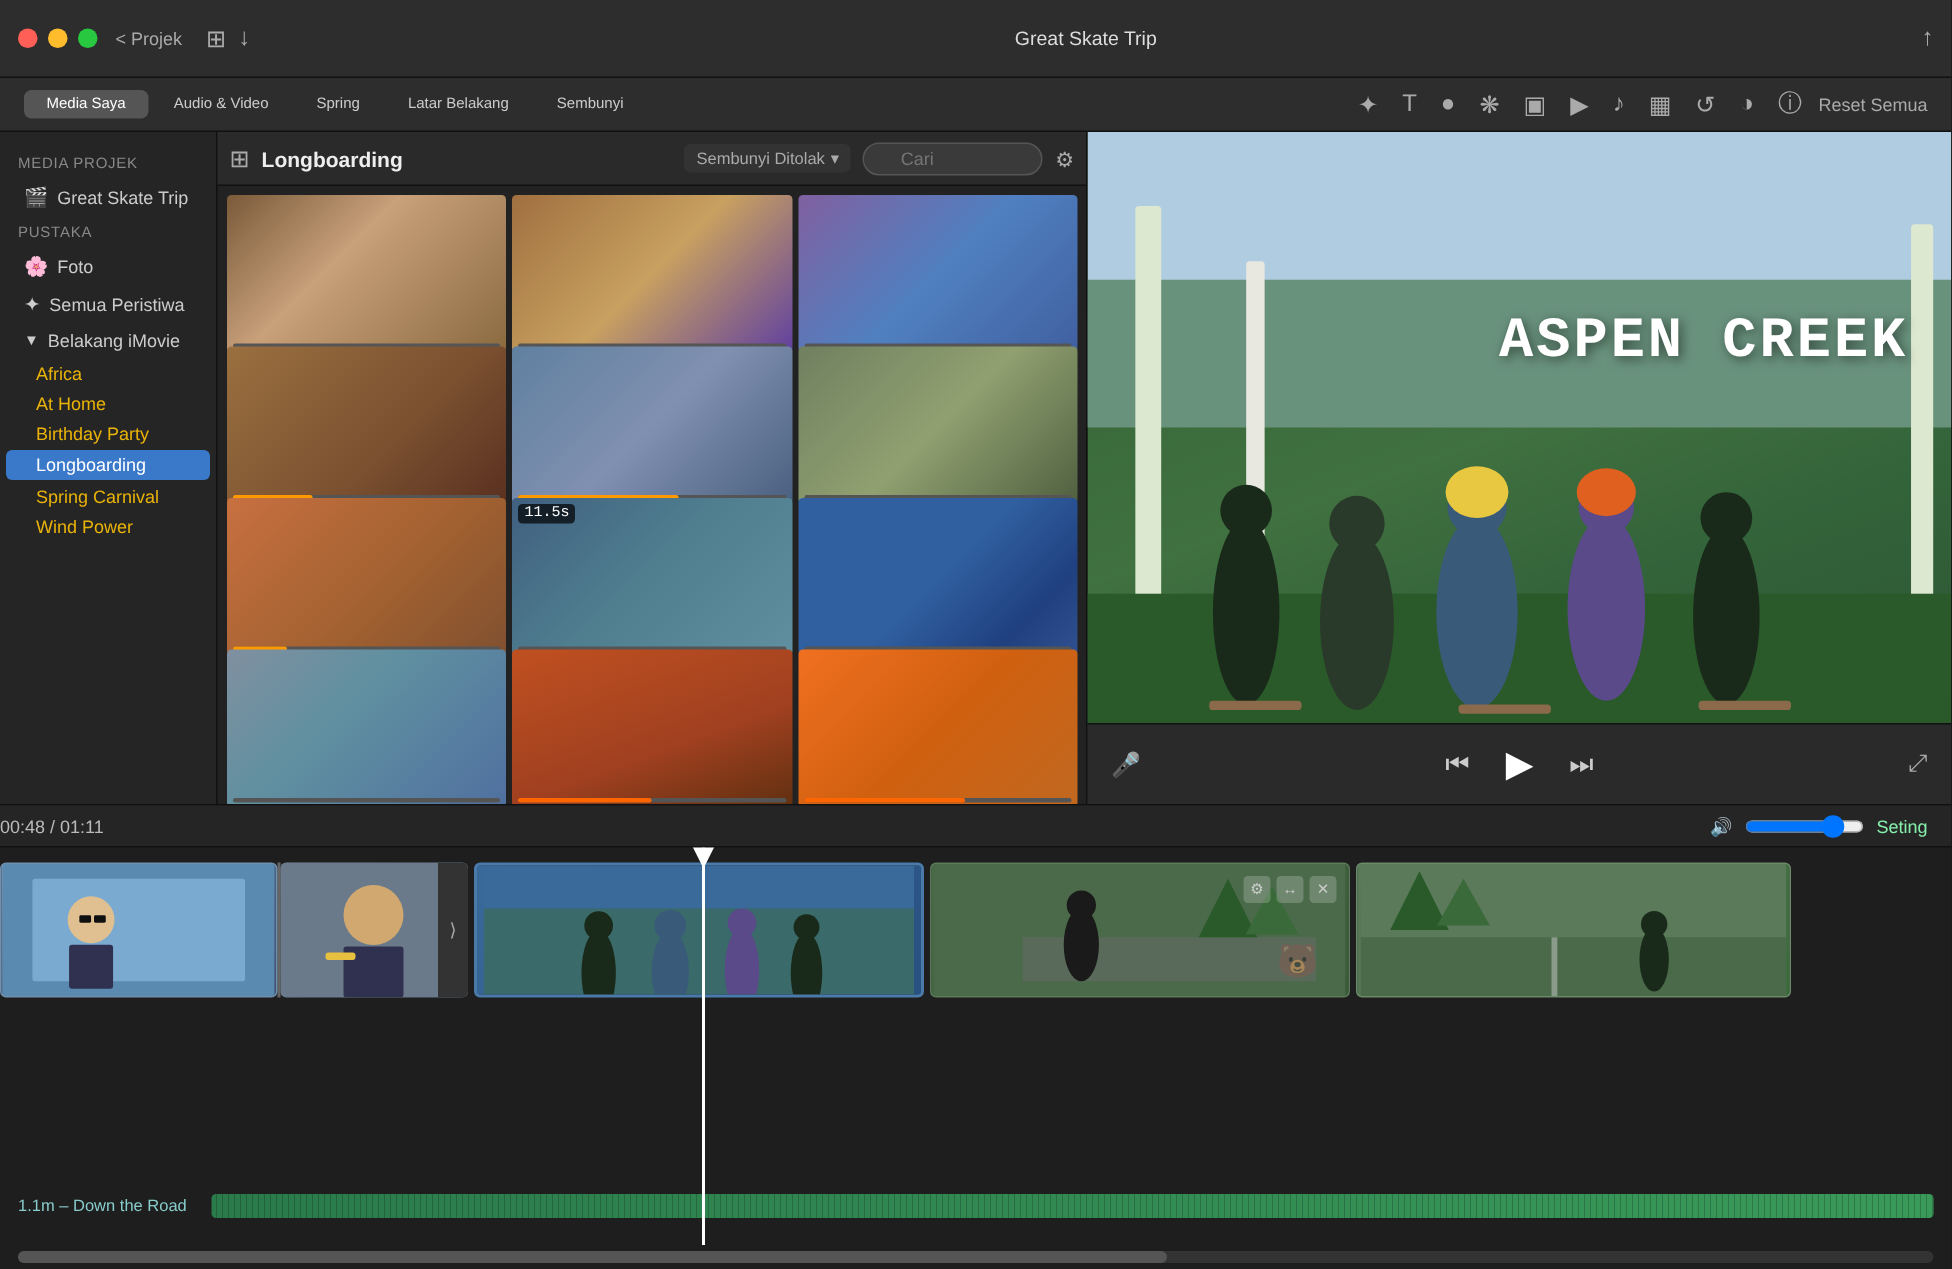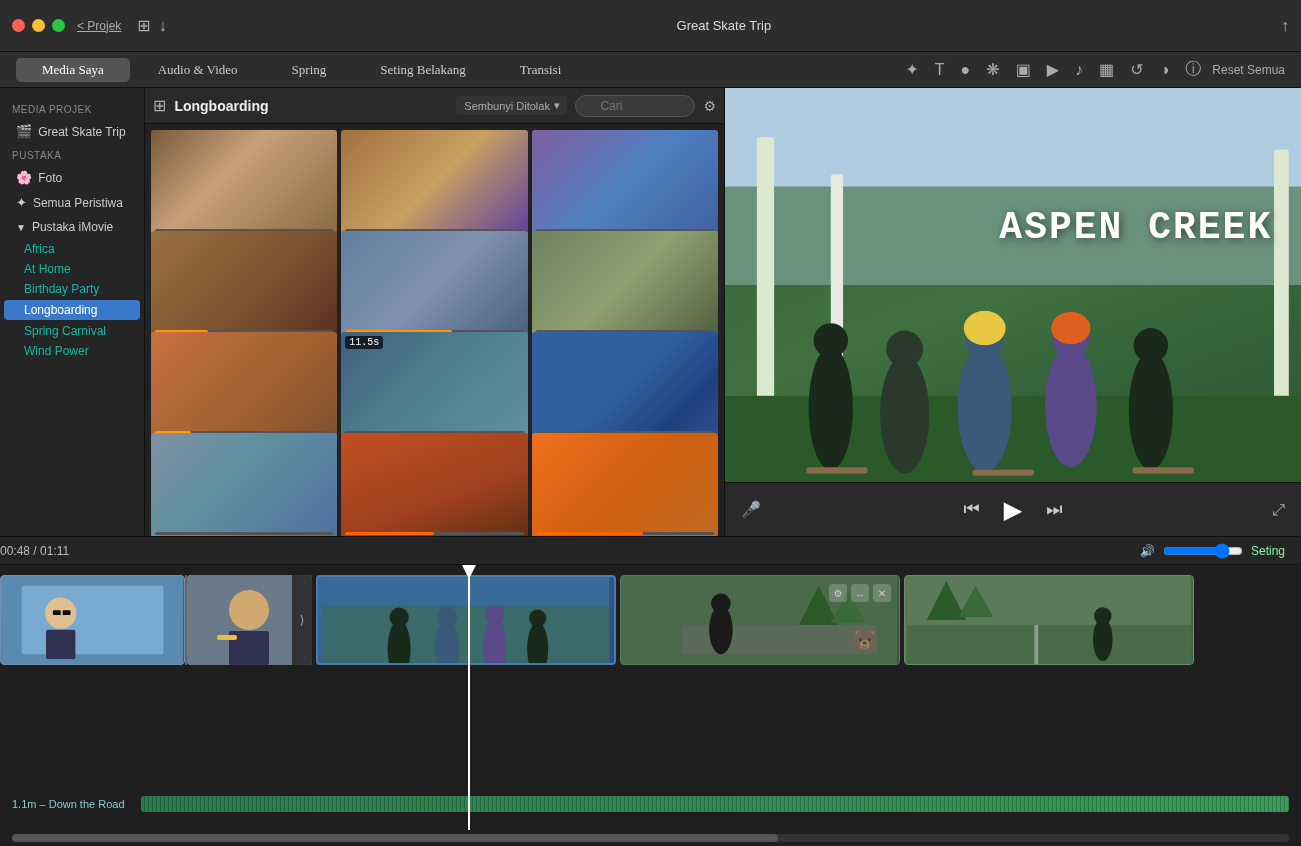--- a/index.html
+++ b/index.html
@@ -39,21 +39,20 @@
     .back-btn {
       background: none;
       border: none;
       color: #aaa;
       font-size: 12px;
       cursor: pointer;
       display: flex;
       align-items: flex-start;
       gap: 3px;
       margin-right: 16px;
-      text-decoration: underline;
     }
     .window-title {
       flex: 1;
       text-align: center;
       font-size: 13px;
       font-weight: 500;
       color: #ddd;
     }
     .titlebar-right {
       display: flex;
@@ -81,25 +80,24 @@
       justify-content: space-between;
     }
     .toolbar-left {
       display: flex;
       gap: 2px;
     }
     .tab-btn {
       background: none;
       border: none;
       color: #ccc;
-      padding: 4px 26px;
-      font-size: 13px;
+      padding: 4px 15px;
+      font-size: 10px;
       cursor: pointer;
       border-radius: 5px;
-      font-family: Liberation Serif, serif;
     }
     .tab-btn.active {
       background: #555;
       color: #fff;
     }
     .toolbar-right {
       display: flex;
       gap: 6px;
       align-items: center;
     }
@@ -155,21 +153,21 @@
       border-radius: 4px;
       margin: 1px 4px;
     }
     .sidebar-item .icon { font-size: 13px; }
     .sidebar-subsection {
       padding: 0;
     }
     .sidebar-sub-item {
       padding: 3px 12px 3px 24px;
       font-size: 12px;
-      color: #14b8a6;
+      color: #eab308;
       cursor: pointer;
     }
     .sidebar-sub-item.active { background: #3a78c9; color: #fff; border-radius: 4px; margin: 1px 4px; padding: 3px 8px 3px 20px; }
 
     
     .content-panel {
       width: 580px;
       display: flex;
       flex-direction: column;
       border-right: 1px solid #111;
@@ -568,22 +566,22 @@
   <div>
     <button class="upload-btn">↑</button>
   </div>
 </div>
 
 <div class="toolbar">
   <div class="toolbar-left">
     <button class="tab-btn active">Media Saya</button>
     <button class="tab-btn">Audio &amp; Video</button>
     <button class="tab-btn">Spring</button>
-    <button class="tab-btn">Seting Belakang</button>
-    <button class="tab-btn">Transisi</button>
+    <button class="tab-btn">Latar Belakang</button>
+    <button class="tab-btn">Sembunyi</button>
   </div>
   <div class="toolbar-right">
     <button class="toolbar-icon-btn">✦</button>
     <button class="toolbar-icon-btn">T</button>
     <button class="toolbar-icon-btn">●</button>
     <button class="toolbar-icon-btn">❋</button>
     <button class="toolbar-icon-btn">▣</button>
     <button class="toolbar-icon-btn">▶</button>
     <button class="toolbar-icon-btn">♪</button>
     <button class="toolbar-icon-btn">▦</button>
@@ -608,21 +606,21 @@
       <span class="icon">🌸</span>
       <span>Foto</span>
     </div>
     <div class="sidebar-item">
       <span class="icon">✦</span>
       <span>Semua Peristiwa</span>
     </div>
 
     <div class="sidebar-item">
       <span style="font-size:10px">▼</span>
-      <span>Pustaka iMovie</span>
+      <span>Belakang iMovie</span>
     </div>
 
     <div class="sidebar-subsection">
       <div class="sidebar-sub-item">Africa</div>
       <div class="sidebar-sub-item">At Home</div>
       <div class="sidebar-sub-item">Birthday Party</div>
       <div class="sidebar-sub-item active">Longboarding</div>
       <div class="sidebar-sub-item">Spring Carnival</div>
       <div class="sidebar-sub-item">Wind Power</div>
     </div>

